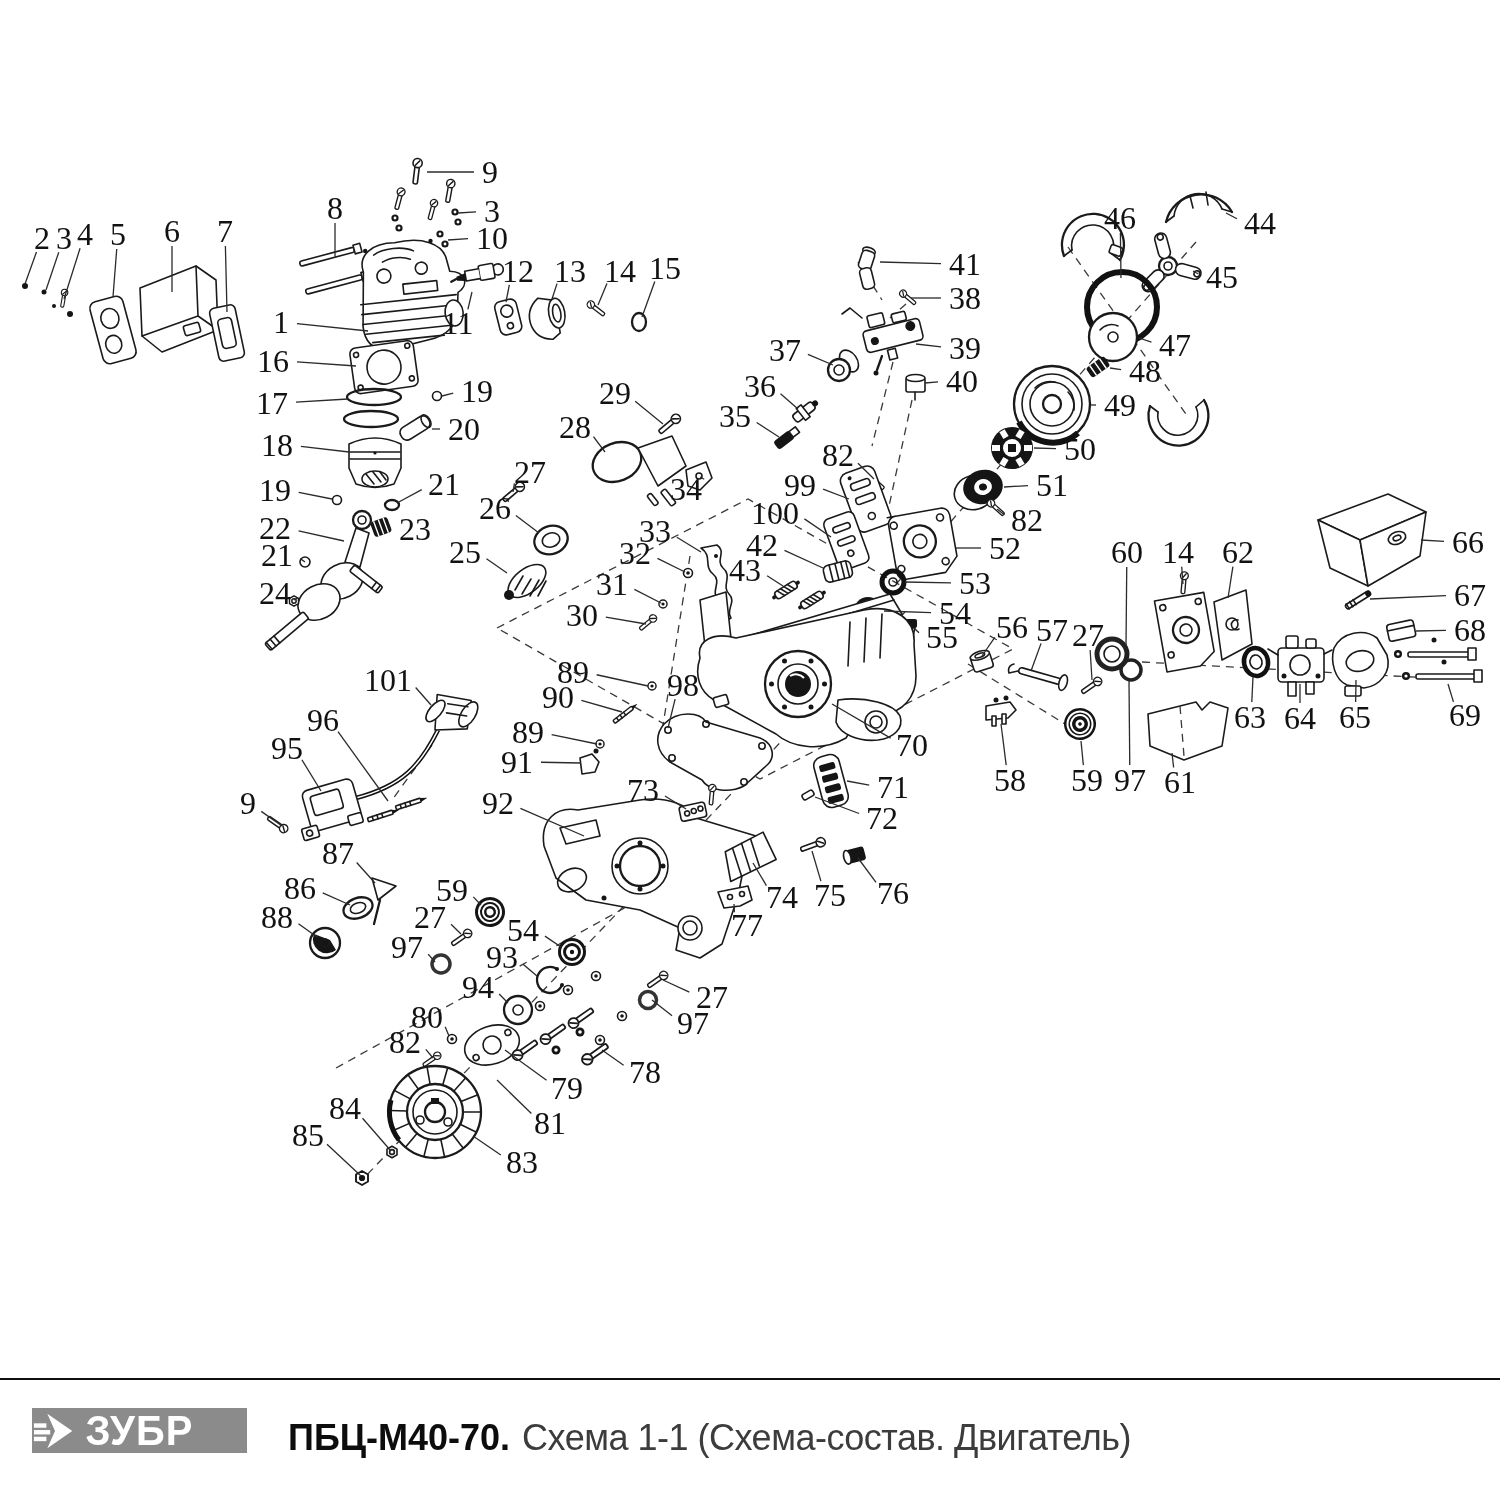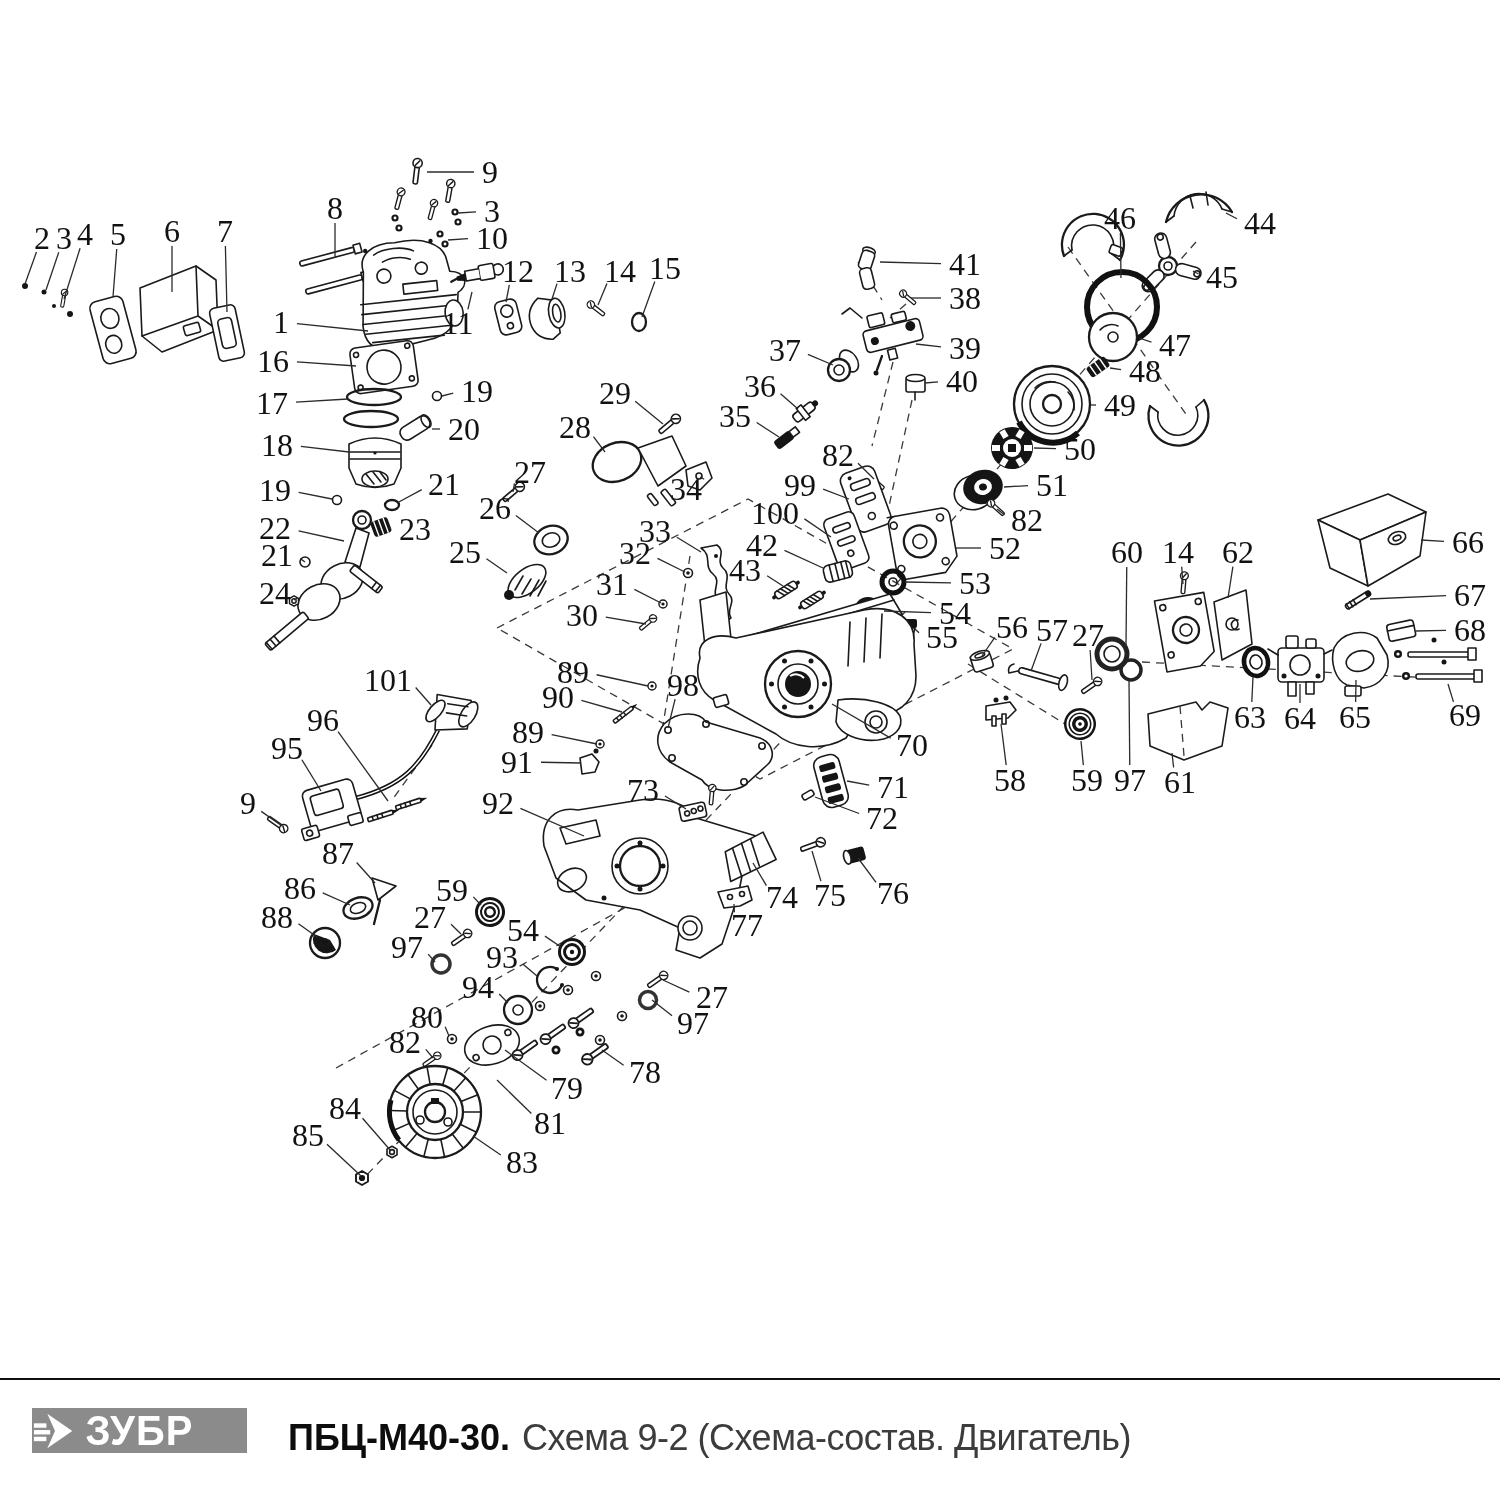--- a/index.html
+++ b/index.html
@@ -922,17 +922,17 @@
 <div class="brand">
   <svg width="46" height="46" viewBox="0 0 48 48">
     <rect x="2" y="16" width="13" height="4.6" fill="#fff"></rect>
     <rect x="2" y="23" width="17" height="4.6" fill="#fff"></rect>
     <rect x="2" y="30" width="13" height="4.6" fill="#fff"></rect>
     <path d="M16,6 L42,24 L16,42 L24,24 Z" fill="#fff"></path>
   </svg>
   <span class="brand-text">ЗУБР</span>
 </div>
 <div class="title">
-  <span class="tb">ПБЦ-М40-30.</span>
-  <span class="tr">Схема 9-2 (Схема-состав. Двигатель)</span>
+  <span class="tb">ПБЦ-М40-70.</span>
+  <span class="tr">Схема 1-1 (Схема-состав. Двигатель)</span>
 </div>
 
 </div>
 
 </body></html>

